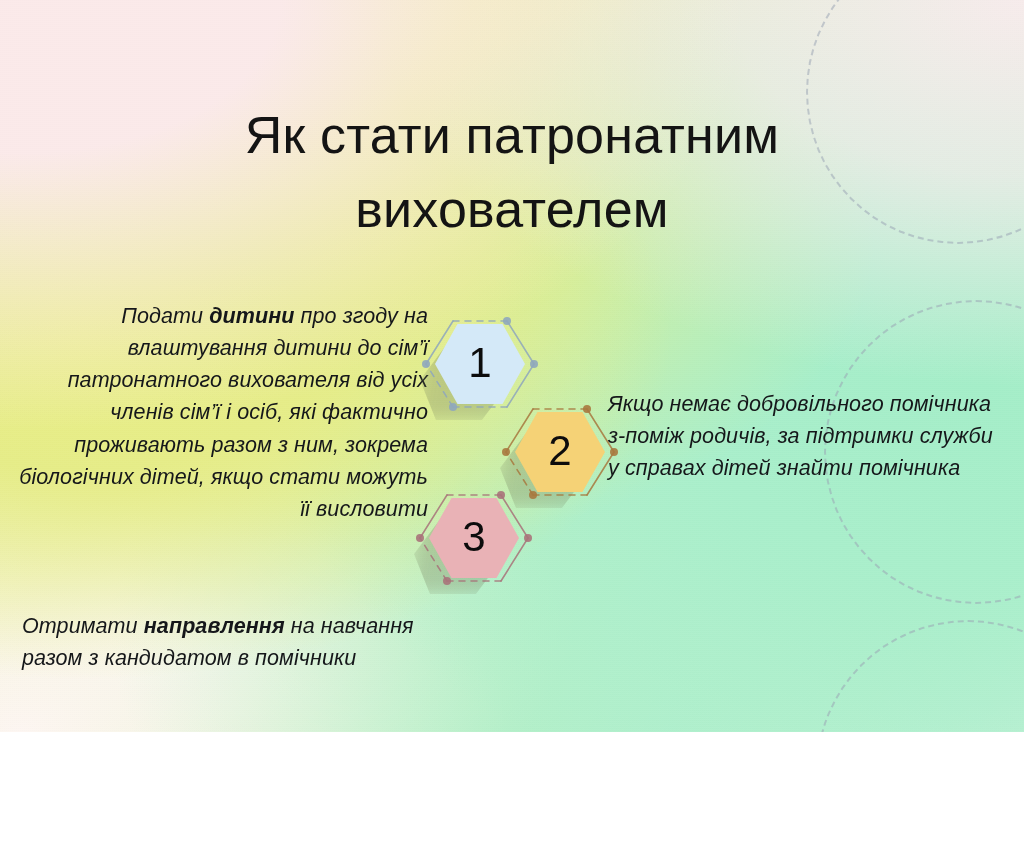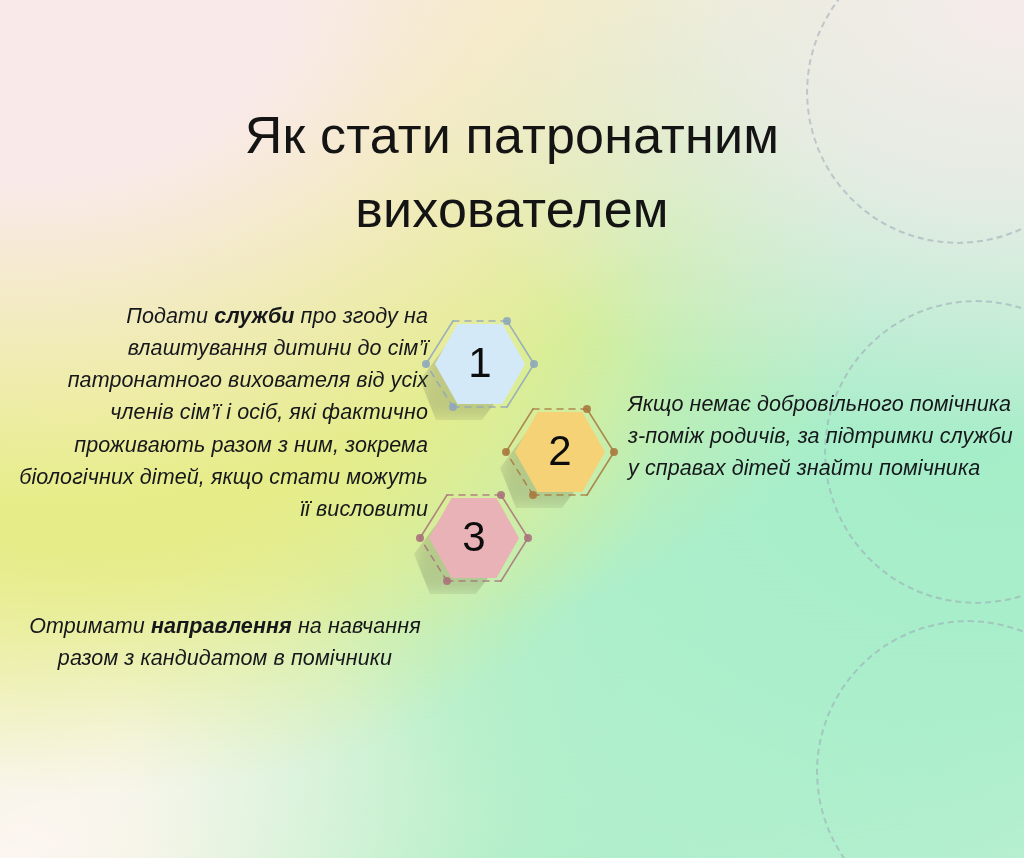--- a/index.html
+++ b/index.html
@@ -5,21 +5,21 @@
 <style>
   html, body {
     margin: 0;
     padding: 0;
     background: #ffffff;
   }
 
   #poster {
     position: relative;
     width: 1024px;
-    height: 858px;
+    height: 732px;
     overflow: hidden;
     font-family: "Liberation Sans", "DejaVu Sans", sans-serif;
     color: #121212;
     background-color: #cdefd4;
   }
 
   
   .bg-layer {
     position: absolute;
     inset: 0;
@@ -90,24 +90,24 @@
   .copy-step1 {
     left: 14px;
     top: 278px;
     width: 414px;
     text-align: right;
   }
   .copy-step3 {
     left: 22px;
     top: 588px;
     width: 406px;
-    text-align: center;
+    text-align: left;
   }
   .copy-step2 {
-    left: 628px;
+    left: 608px;
     top: 366px;
     width: 386px;
     text-align: left;
   }
 
   
   .hex-cluster { position: absolute; left: 404px; top: 296px; width: 216px; height: 300px; }
 
   .hex-item { position: absolute; width: 120px; height: 120px; }
   .hex-item.h1 { left: 16px;  top: 8px; }
@@ -158,21 +158,21 @@
   <div class="bg-layer bg-base"></div>
   <div class="bg-layer bg-grain"></div>
 
   <div class="deco-circle c1"></div>
   <div class="deco-circle c2"></div>
   <div class="deco-circle c3"></div>
 
   <h1 class="title nosel">Як стати патронатним вихователем</h1>
 
   <p class="copy copy-step1 nosel">
-    <span>Подати </span><b>служби</b><span> про згоду на влаштування дитини до сім’ї патронатного вихователя від усіх членів сім’ї і осіб, які фактично проживають разом з ним, зокрема біологічних дітей, якщо стати можуть її висловити</span>
+    <span>Подати </span><b>дитини</b><span> про згоду на влаштування дитини до сім’ї патронатного вихователя від усіх членів сім’ї і осіб, які фактично проживають разом з ним, зокрема біологічних дітей, якщо стати можуть її висловити</span>
   </p>
 
   <p class="copy copy-step2 nosel">
     <span>Якщо немає добровільного помічника з-поміж родичів, за підтримки служби у справах дітей знайти помічника</span>
   </p>
 
   <p class="copy copy-step3 nosel">
     <span>Отримати </span><b>направлення</b><span> на навчання разом з кандидатом в помічники</span>
   </p>
 

